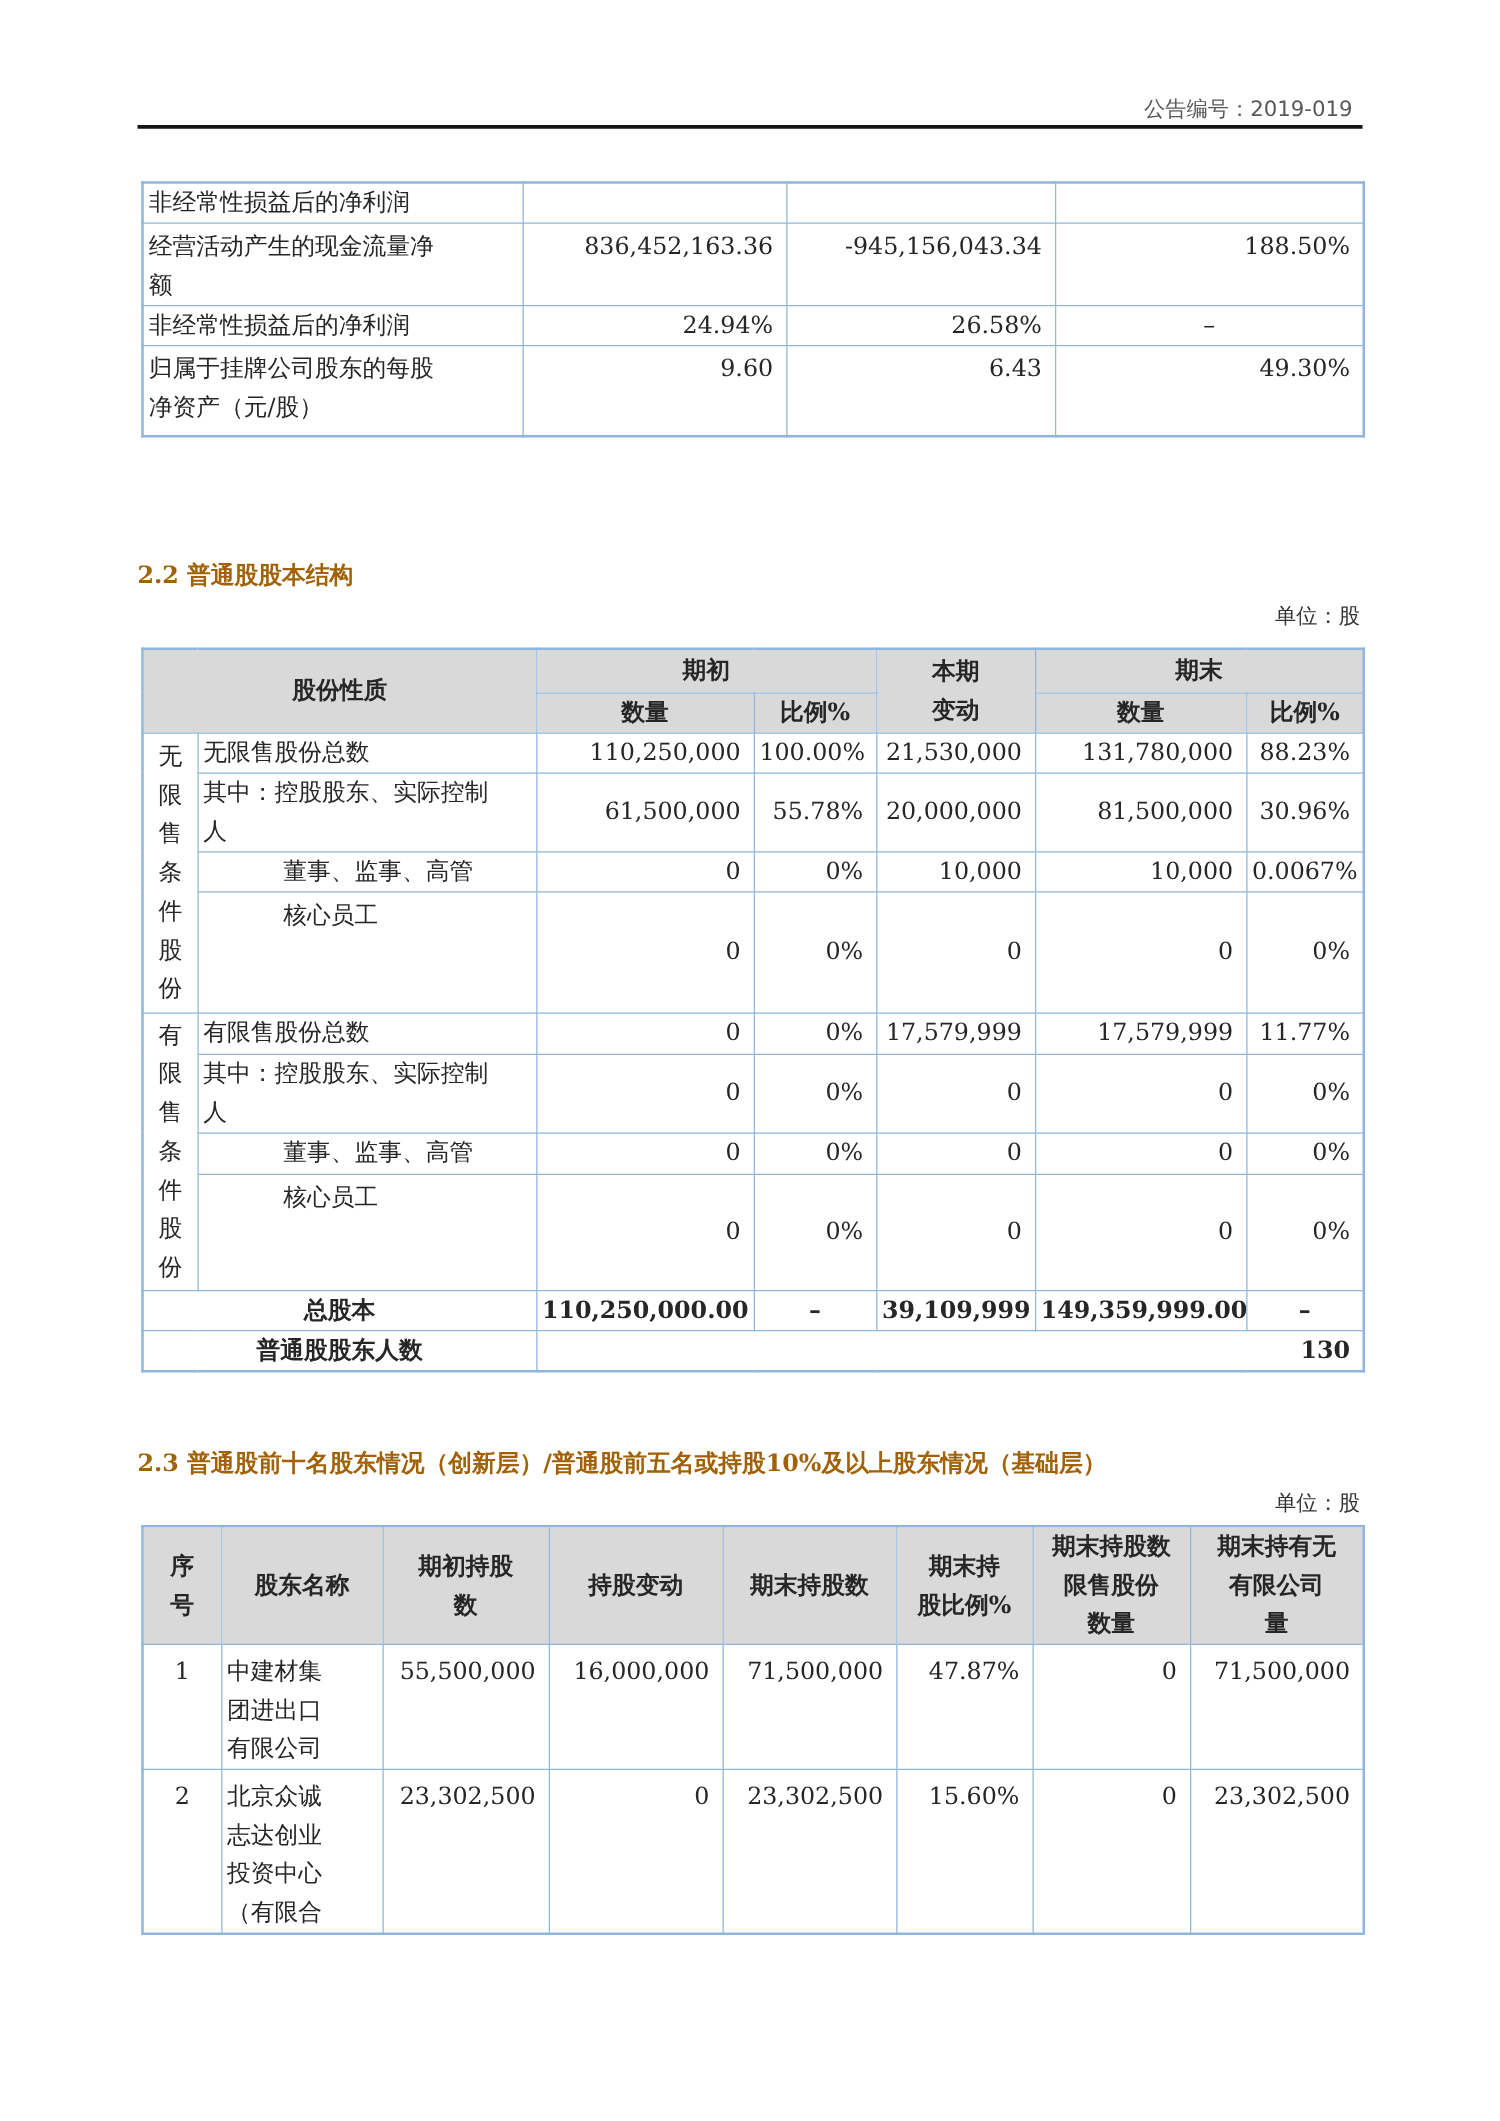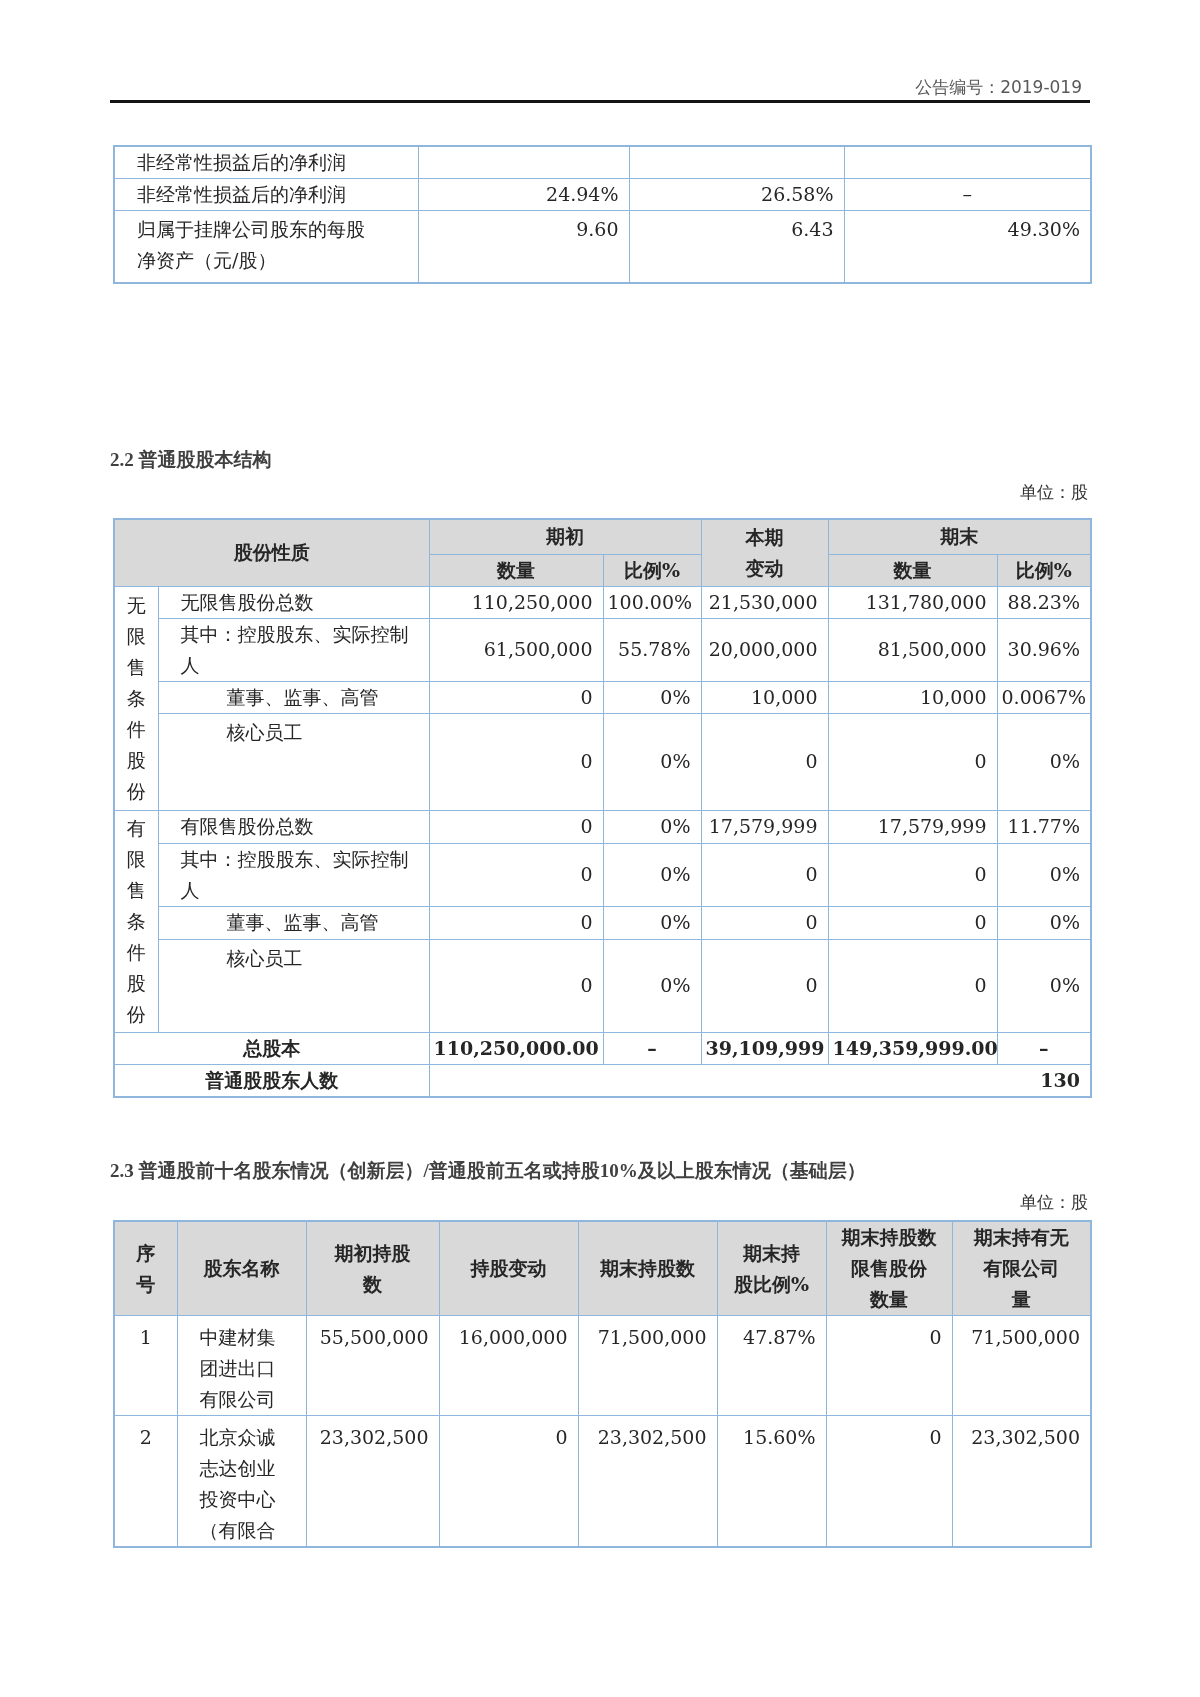--- a/index.html
+++ b/index.html
@@ -15,21 +15,21 @@
     position:absolute; top:76px; right:118px;
     font-size:17px; color:#595959;
     font-family:"DejaVu Sans","Liberation Sans",sans-serif;
   }
   .rule {
     position:absolute; left:110px; top:100px; width:980px; height:3px;
     background:#141414;
   }
   .sec-title {
     position:absolute; left:110px;
-    font-size:19px; font-weight:bold; color:#404040;font-family:Liberation Serif, serif;
+    font-size:19px; font-weight:bold; color:#a16207;
   }
   .s22-title { top:447px; }
   .s23-title { top:1158px; width:980px; }
   .unit {
     position:absolute; right:112px;
     font-size:17px; color:#333;
   }
   .u22 { top:481px; }
   .u23 { top:1191px; }
 
@@ -42,21 +42,21 @@
   .t22 { top:518px; }
   .t23 { top:1220px; }
   td, th {
     border:1px solid #8fb6dc;
     font-size:19px; font-weight:normal;
     line-height:31px;
     overflow:hidden;
     vertical-align:middle;
     white-space:pre-line;
   }
-  .lab { text-align:left;  padding-left:22px;  padding-right:6px; }
+  .lab { text-align:left;  padding-left:4px;  padding-right:6px; }
   .num { text-align:right; padding-right:10px; padding-left:4px; }
   .ctr { text-align:center; }
   .vt  { vertical-align:top; padding-top:3px; }
   .indent { padding-left:68px; }
   .hdr { background:#d9d9d9; font-weight:bold; text-align:center; vertical-align:middle; }
   .bold { font-weight:bold; }
   .vgroup { text-align:center; vertical-align:middle; line-height:31px; padding:0; }
   .t23 td { vertical-align:top; padding-top:6px; }
   .t23 .hdr { vertical-align:middle; padding-top:0; }
 </style>
@@ -72,20 +72,27 @@
       <col style="width:211px">
       <col style="width:215px">
       <col style="width:247px">
     </colgroup>
   <tbody>
       <tr style="height:32px">
     <td class="lab">非经常性损益后的净利润</td>
     <td class="num"></td>
     <td class="num"></td>
     <td class="num"></td>
+  </tr>
+  <tr style="height:63px">
+    <td class="lab vt">经营活动产生的现金流量净
+额</td>
+    <td class="num vt">836,452,163.36</td>
+    <td class="num vt">-945,156,043.34</td>
+    <td class="num vt">188.50%</td>
   </tr>
   <tr style="height:32px">
     <td class="lab">非经常性损益后的净利润</td>
     <td class="num">24.94%</td>
     <td class="num">26.58%</td>
     <td class="ctr">–</td>
   </tr>
   <tr style="height:72px">
     <td class="lab vt">归属于挂牌公司股东的每股
 净资产（元/股）</td>

